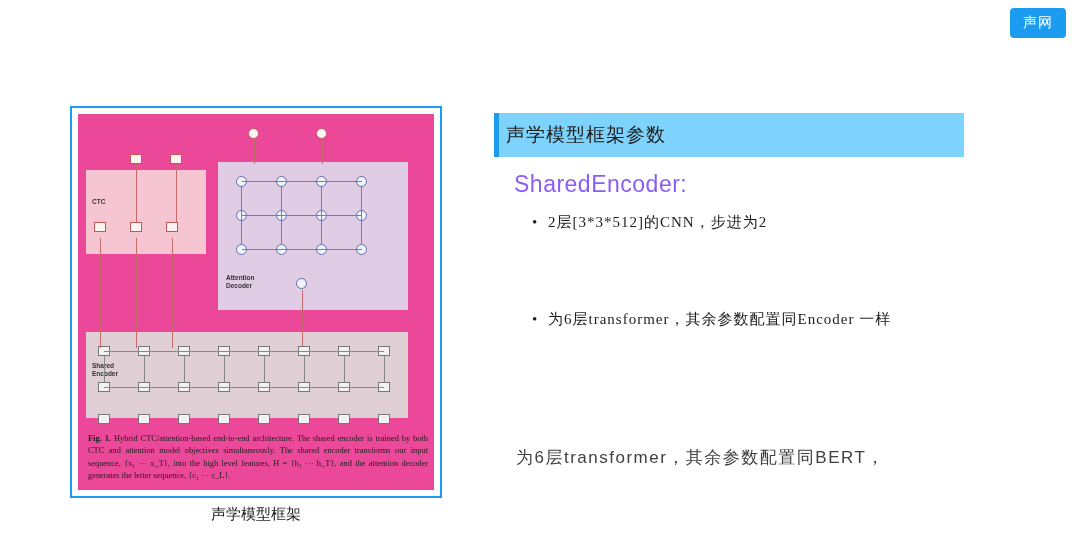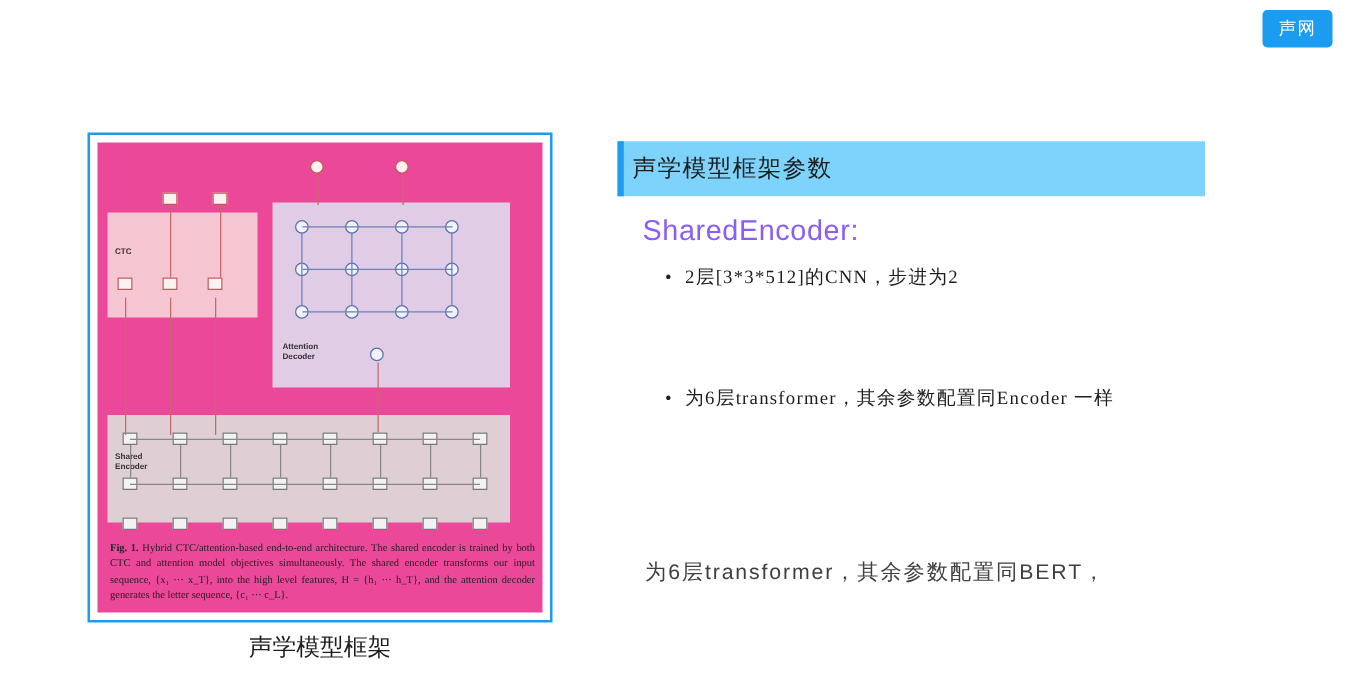--- a/index.html
+++ b/index.html
@@ -62,21 +62,21 @@
     position: relative;
     width: 100%; height: 100%;
     background: #ec4899;
     overflow: hidden;
   }
   .fig-caption-left {
     position: absolute;
     left: 70px; top: 505px;
     width: 372px;
     text-align: center;
-    font-size: 19px;
+    font-size: 15px;
     color: #1d1d1d;
   }
 
   
   .sch { position:absolute; }
   .ctc-box {
     left: 8px; top: 56px; width: 120px; height: 84px;
     background: #f8dcdc; opacity: .85;
   }
   .attn-box {

